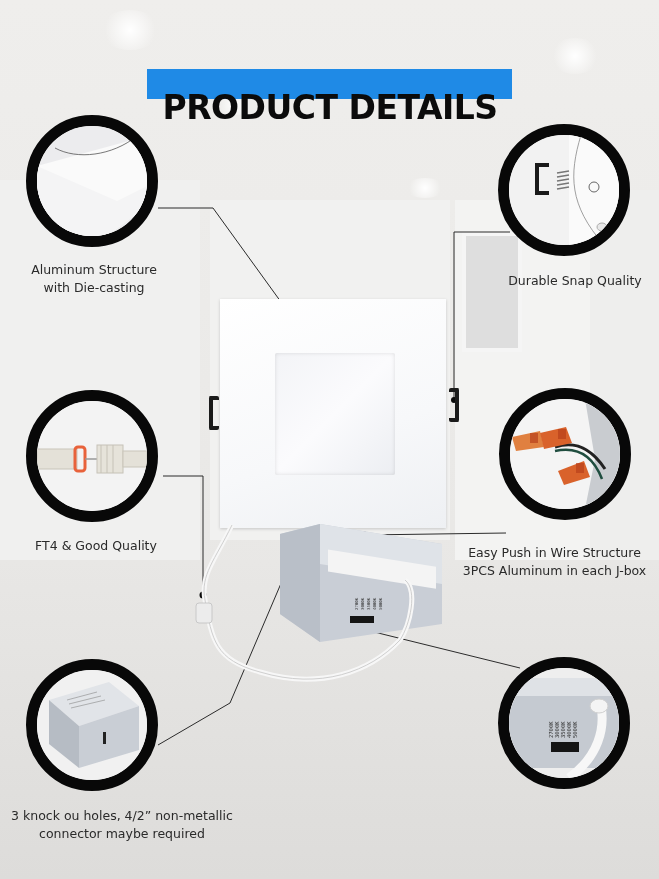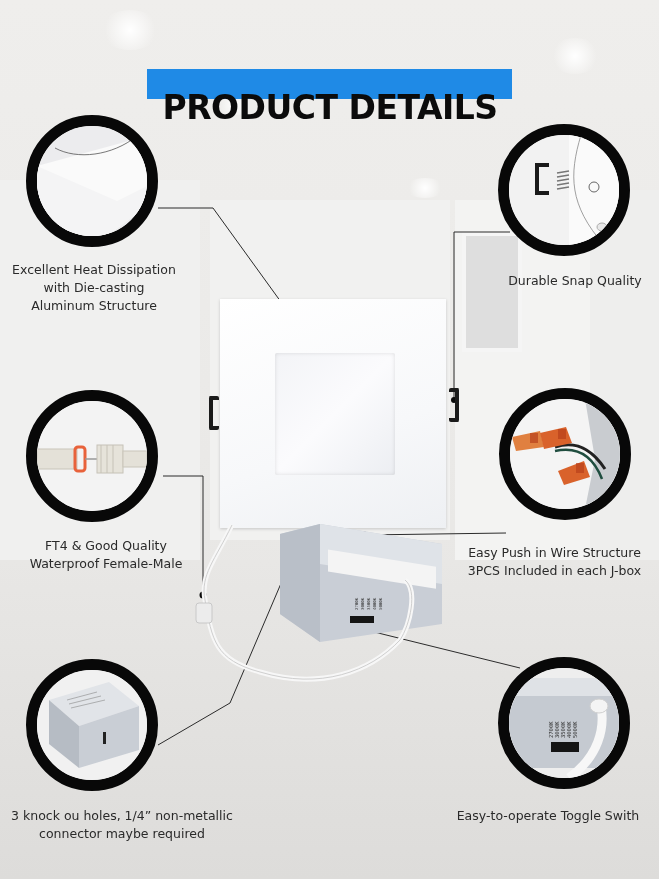--- a/index.html
+++ b/index.html
@@ -208,39 +208,36 @@
       <text x="62" y="70" transform="rotate(-90 62 70)">4000K</text>
       <text x="68" y="70" transform="rotate(-90 68 70)">5000K</text>
     </g>
     <rect x="42" y="74" width="28" height="10" fill="#141414"></rect>
     <path d="M92,38 C96,60 90,88 60,110" stroke="#f7f7f7" stroke-width="9" fill="none"></path>
     <ellipse cx="90" cy="38" rx="9" ry="7" fill="#f4f4f4" stroke="#cfcfcf"></ellipse>
   </svg>
 </div>
 
 <div class="label" style="left:4px;top:261px;width:180px;">
-  <div>Excellent Heat Dissipation</div>
+  <div>Aluminum Structure</div>
   <div>with Die-casting</div>
-  <div>Aluminum Structure</div>
 </div>
 
 <div class="label" style="left:500px;top:272px;width:150px;">
   <div>Durable Snap Quality</div>
 </div>
 
-<div class="label" style="left:10px;top:537px;width:192px;">
+<div class="label" style="left:0;top:537px;width:192px;">
   <div>FT4 &amp; Good Quality</div>
-  <div>Waterproof Female-Male</div>
 </div>
 
 <div class="label" style="left:452px;top:544px;width:205px;">
   <div>Easy Push in Wire Structure</div>
-  <div>3PCS Included in each J-box</div>
+  <div>3PCS Aluminum in each J-box</div>
 </div>
 
 <div class="label" style="left:2px;top:807px;width:240px;">
-  <div>3 knock ou holes, 1/4” non-metallic</div>
+  <div>3 knock ou holes, 4/2” non-metallic</div>
   <div>connector maybe required</div>
 </div>
 
 <div class="label" style="left:448px;top:807px;width:200px;">
-  <div>Easy-to-operate Toggle Swith</div>
 </div>
 
 </body></html>

